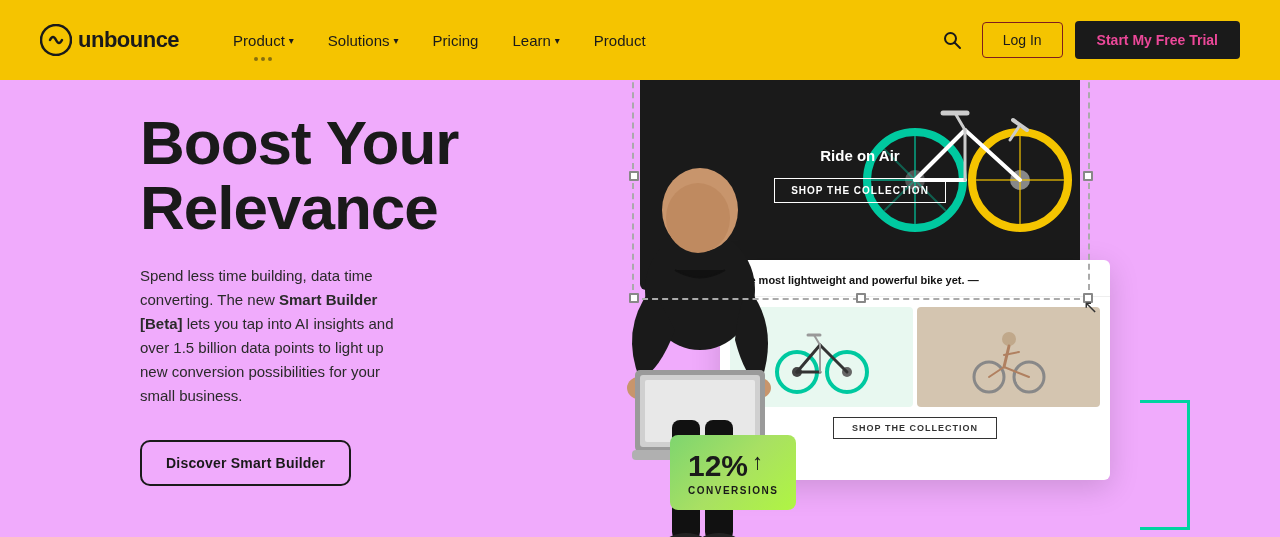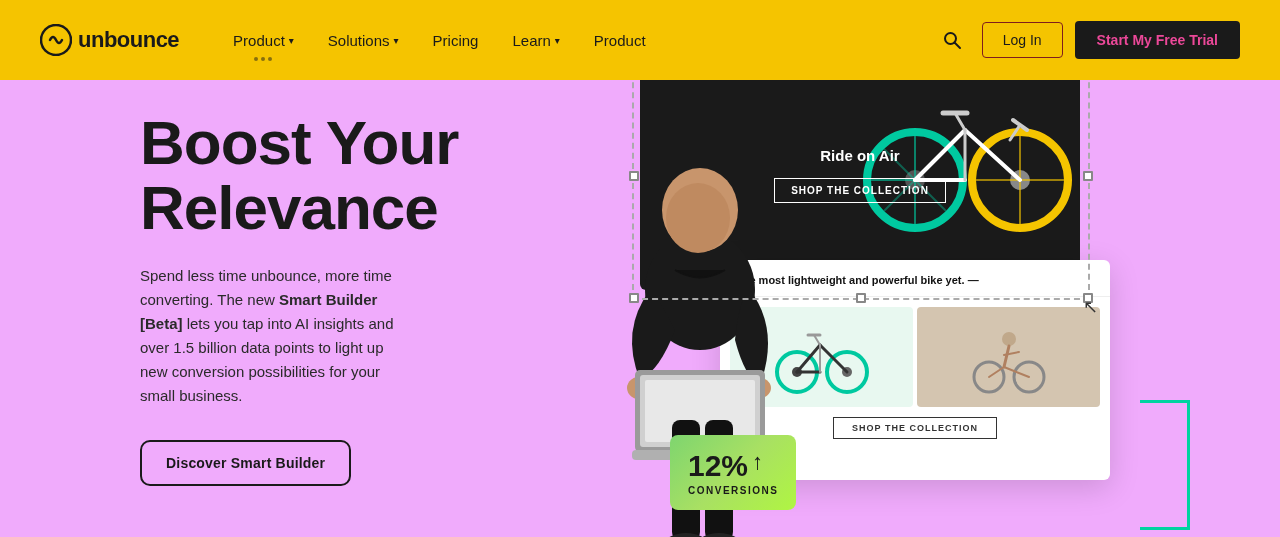--- a/index.html
+++ b/index.html
@@ -417,21 +417,21 @@
 </nav>
 
 <section class="hero">
 
   <div class="hero-text">
     <h1 class="hero-heading">
       <span>Boost Your</span><br>
       <span>Relevance</span>
     </h1>
     <p class="hero-body">
-      <span>Spend less time unbounce, more time converting. The new </span><strong>Smart Builder [Beta]</strong><span> lets you tap into AI insights and over 1.5 billion data points to light up new conversion possibilities for your small business.</span>
+      <span>Spend less time building, data time converting. The new </span><strong>Smart Builder [Beta]</strong><span> lets you tap into AI insights and over 1.5 billion data points to light up new conversion possibilities for your small business.</span>
     </p>
     <button class="discover-btn">Discover Smart Builder</button>
   </div>
 
   <div class="hero-visual">
 
     <div class="selection-box">
 
       <div class="handle ml"></div>
       <div class="handle mr"></div>

